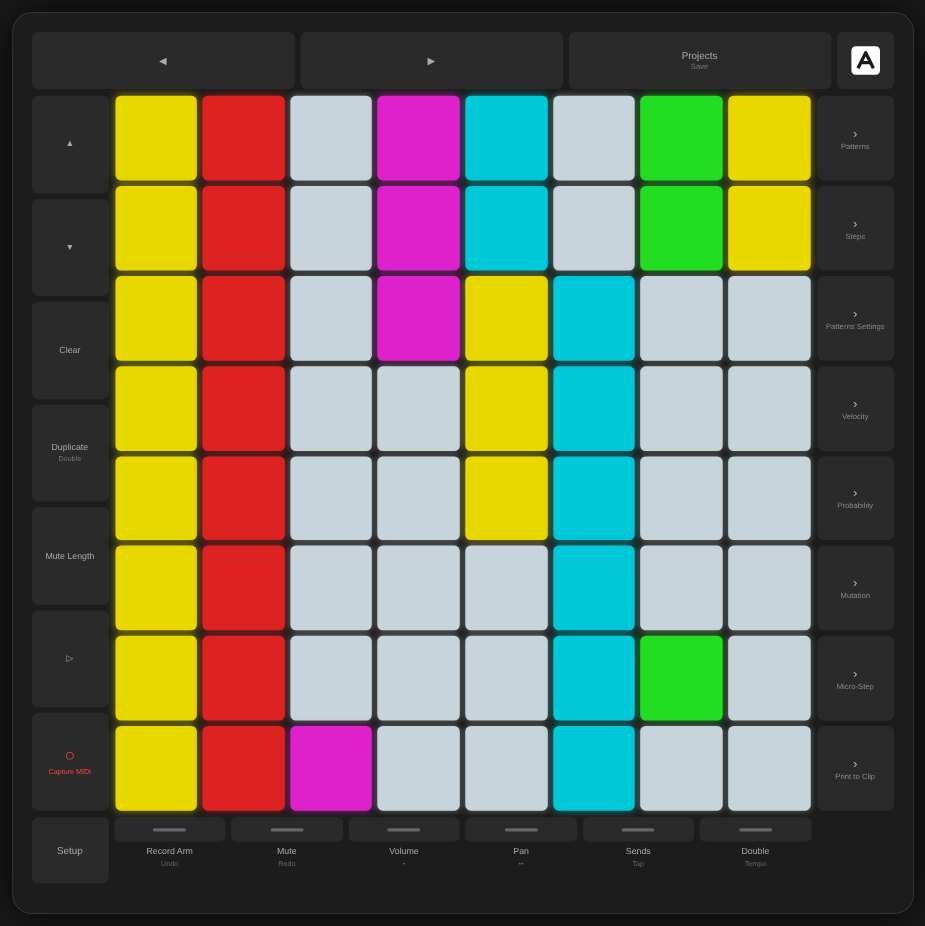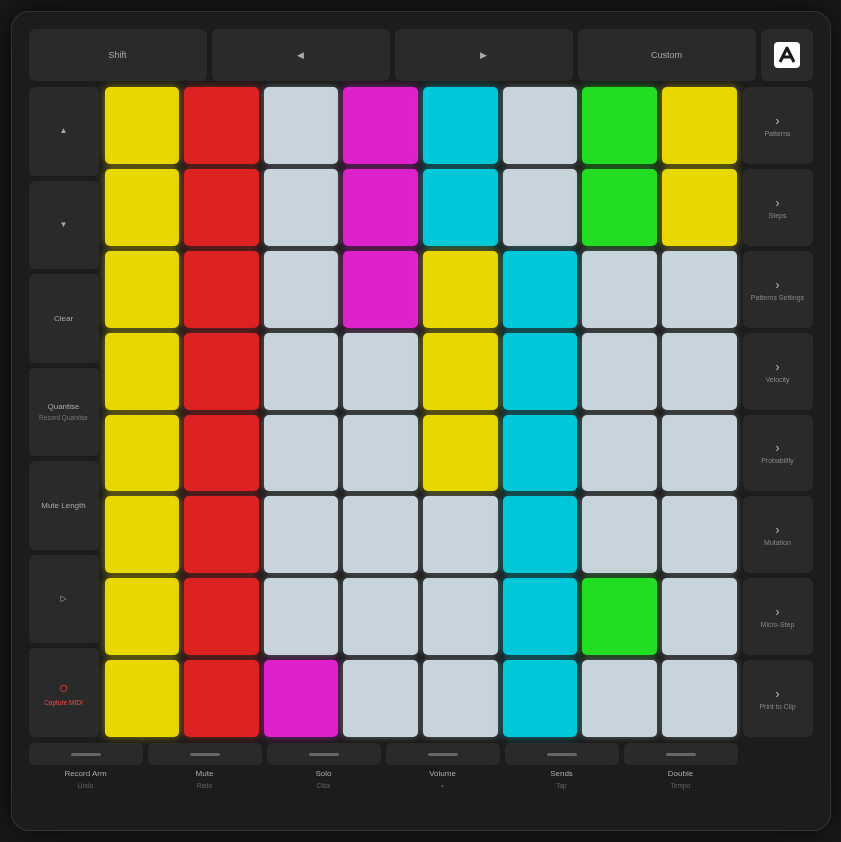--- a/index.html
+++ b/index.html
@@ -177,51 +177,49 @@
     }
     .right-spacer { width: 70px; }
   </style>
 </head>
 <body>
 
 <div class="device">
 
   <div class="top-row">
     <div class="top-btn">
-      <span>Shift</span>
-    </div>
-    <div class="top-btn">
       <span>◀</span>
     </div>
     <div class="top-btn">
       <span>▶</span>
     </div>
     <div class="top-btn">
-      <span>Custom</span>
+      <span>Projects</span>
+      <span class="sub">Save</span>
     </div>
     <div class="top-btn logo">
       <svg class="logo-svg" viewBox="0 0 30 30">
         <rect x="2" y="2" width="26" height="26" rx="4" fill="#fff"></rect>
         <path d="M8 22 L15 8 L22 22" stroke="#1a1a1a" stroke-width="3" fill="none" stroke-linejoin="round"></path>
         <line x1="10" y1="17" x2="20" y2="17" stroke="#1a1a1a" stroke-width="3"></line>
       </svg>
     </div>
   </div>
 
   <div class="middle-section">
 
     <div class="left-controls">
       <div class="side-btn">▲</div>
       <div class="side-btn">▼</div>
       <div class="side-btn">
         <span>Clear</span>
       </div>
       <div class="side-btn">
-        <span>Quantise</span>
-        <span class="sub">Record Quantise</span>
+        <span>Duplicate</span>
+        <span class="sub">Double</span>
       </div>
       <div class="side-btn">
         <span>Mute Length</span>
       </div>
       <div class="side-btn">▷</div>
       <div class="side-btn red-circle">
         <span style="font-size:16px;">○</span>
         <span class="sub" style="color:#ff4444;">Capture MIDI</span>
       </div>
     </div>
@@ -339,47 +337,50 @@
         <span class="label">Micro-Step</span>
       </div>
       <div class="right-btn">
         <span class="chevron">›</span>
         <span class="label">Print to Clip</span>
       </div>
     </div>
   </div>
 
   <div class="bottom-section">
+    <div class="setup-btn">
+      <span>Setup</span>
+    </div>
     <div class="bottom-col">
       <div class="bottom-fader-btn">
         <div class="fader-line"></div>
       </div>
       <div class="bottom-label">Record Arm</div>
       <div class="bottom-sublabel">Undo</div>
     </div>
     <div class="bottom-col">
       <div class="bottom-fader-btn">
         <div class="fader-line"></div>
       </div>
       <div class="bottom-label">Mute</div>
       <div class="bottom-sublabel">Redo</div>
     </div>
     <div class="bottom-col">
       <div class="bottom-fader-btn">
         <div class="fader-line"></div>
       </div>
-      <div class="bottom-label">Solo</div>
-      <div class="bottom-sublabel">Click</div>
-    </div>
-    <div class="bottom-col">
-      <div class="bottom-fader-btn">
-        <div class="fader-line"></div>
-      </div>
       <div class="bottom-label">Volume</div>
       <div class="bottom-sublabel">•</div>
+    </div>
+    <div class="bottom-col">
+      <div class="bottom-fader-btn">
+        <div class="fader-line"></div>
+      </div>
+      <div class="bottom-label">Pan</div>
+      <div class="bottom-sublabel">••</div>
     </div>
     <div class="bottom-col">
       <div class="bottom-fader-btn">
         <div class="fader-line"></div>
       </div>
       <div class="bottom-label">Sends</div>
       <div class="bottom-sublabel">Tap</div>
     </div>
     <div class="bottom-col">
       <div class="bottom-fader-btn">

